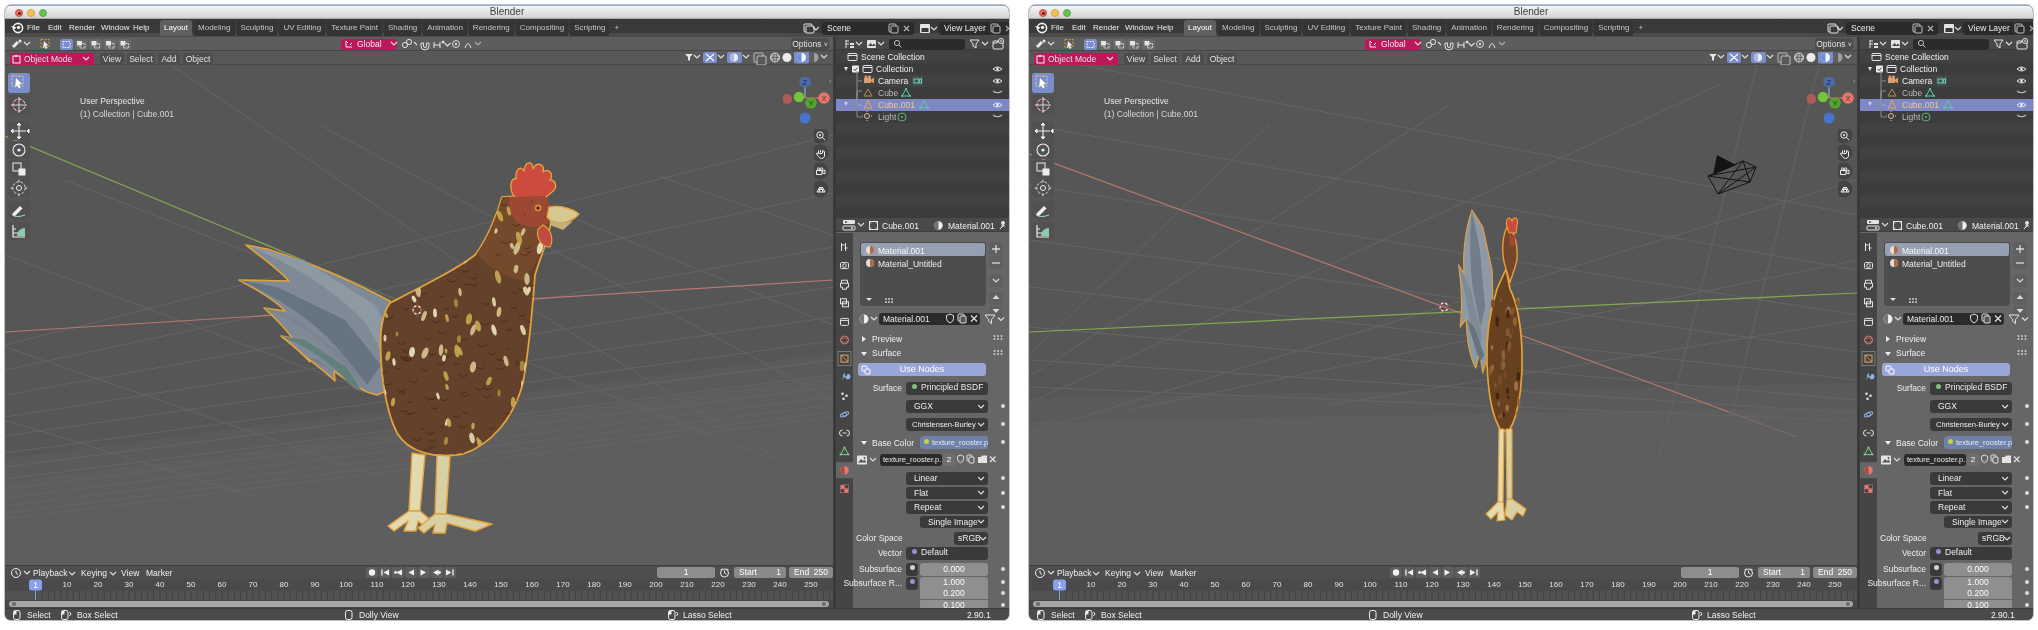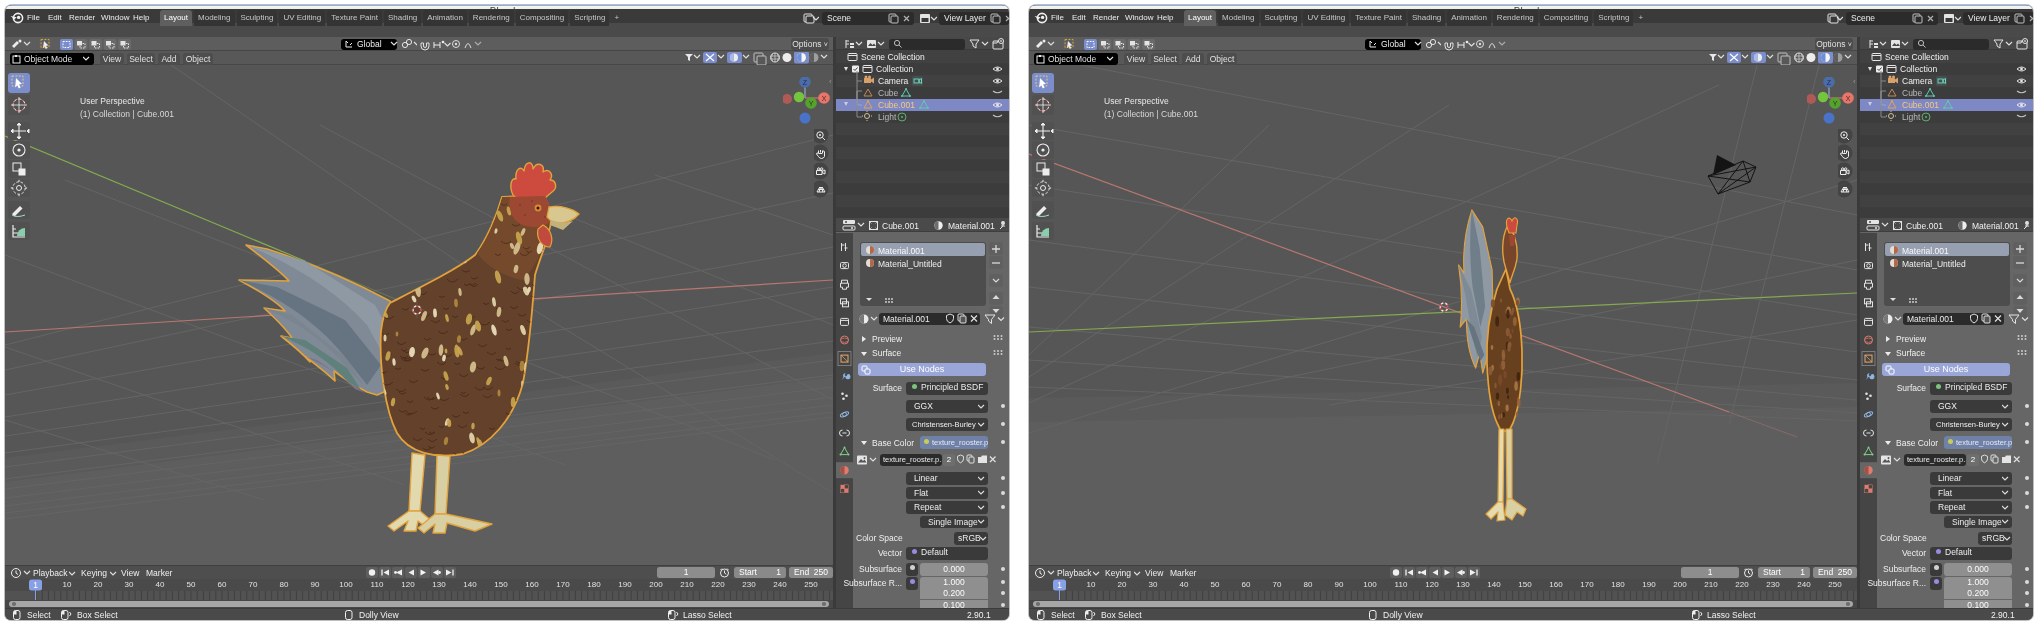--- a/index.html
+++ b/index.html
@@ -1,28 +1,28 @@
 <!DOCTYPE html>
 <html><head><meta charset="utf-8"><style>
 *{margin:0;padding:0;box-sizing:border-box}
 html,body{width:2038px;height:630px;background:#fff;font-family:"Liberation Sans",sans-serif;overflow:hidden}
 .win{position:absolute;top:5px;width:1004px;height:615px;background:#4a4a4a;border-radius:7px 7px 6px 6px;overflow:hidden;box-shadow:0 0 0 1px rgba(0,0,0,.25)}
 .abs{position:absolute}
 .tb{position:absolute;left:0;top:0;width:100%;height:14px;background:linear-gradient(#f6f6f6,#d3d3d3);border-top:1px solid #8fb0d8;border-bottom:1px solid #a9a9a9}
 .tl{position:absolute;top:3.5px;width:8px;height:8px;border-radius:50%}
 .ttl{position:absolute;top:1px;width:100%;text-align:center;font-size:10px;color:#404040}
-.topbar{position:absolute;left:0;top:4px;width:100%;height:14px;background:#3a3a3a}
+.topbar{position:absolute;left:0;top:14px;width:100%;height:14px;background:#3a3a3a}
 .menu{position:absolute;top:4px;font-size:8px;color:#ececec;white-space:nowrap}
 .tabs{position:absolute;left:155px;top:1px;height:17px;display:flex;gap:2px}
 .tab{height:16px;padding:0 4px;font-size:8px;line-height:16px;color:#c6c6c6;background:#343434;border-radius:3px 3px 0 0;white-space:nowrap}
 .tab.on{background:#5f5f5f;color:#fff}
 .fld{position:absolute;background:#2b2b2b;border-radius:3px;font-size:8.5px;color:#ececec;white-space:nowrap;overflow:hidden}
 .ts{position:absolute;left:0;top:32px;width:828px;height:14px;background:#5d5d5d;border-bottom:1px solid #464646}
 .vph{position:absolute;left:0;top:46px;width:828px;height:14px;background:#585858;border-bottom:1px solid #484848}
-.btn{position:absolute;background:#000000;border-radius:3px;font-size:8.5px;color:#e0e0e0;text-align:center;white-space:nowrap}
+.btn{position:absolute;background:#be185d;border-radius:3px;font-size:8.5px;color:#e0e0e0;text-align:center;white-space:nowrap}
 .mtxt{position:absolute;font-size:8.5px;color:#f0f0f0;white-space:nowrap}
 .rc{position:absolute;left:831px;top:32px;width:173px;height:571px;background:#414141}
 .sep{position:absolute;left:828px;top:32px;width:3px;height:571px;background:#3a3a3a}
 .sb{position:absolute;left:0;top:603px;width:100%;height:12px;background:#4a4a4a;border-top:1px solid #3c3c3c;font-size:9px;color:#f0f0f0}
 .tlh{position:absolute;left:0;top:560px;width:828px;height:14px;background:#4e4e4e;border-top:1px solid #404040}
 .rul{position:absolute;left:0;top:574px;width:828px;height:21px;background:#4a4a4a}
 .scr{position:absolute;left:0;top:595px;width:828px;height:8px;background:#474747}
 .pf{position:absolute;border-radius:2.5px;font-size:8.5px}
 .prow{position:absolute;font-size:8.5px;color:#efefef;white-space:nowrap}
 .pfld{position:absolute;background:#3a3a3a;border-radius:3px;font-size:8.5px;color:#ededed;white-space:nowrap;overflow:hidden}

